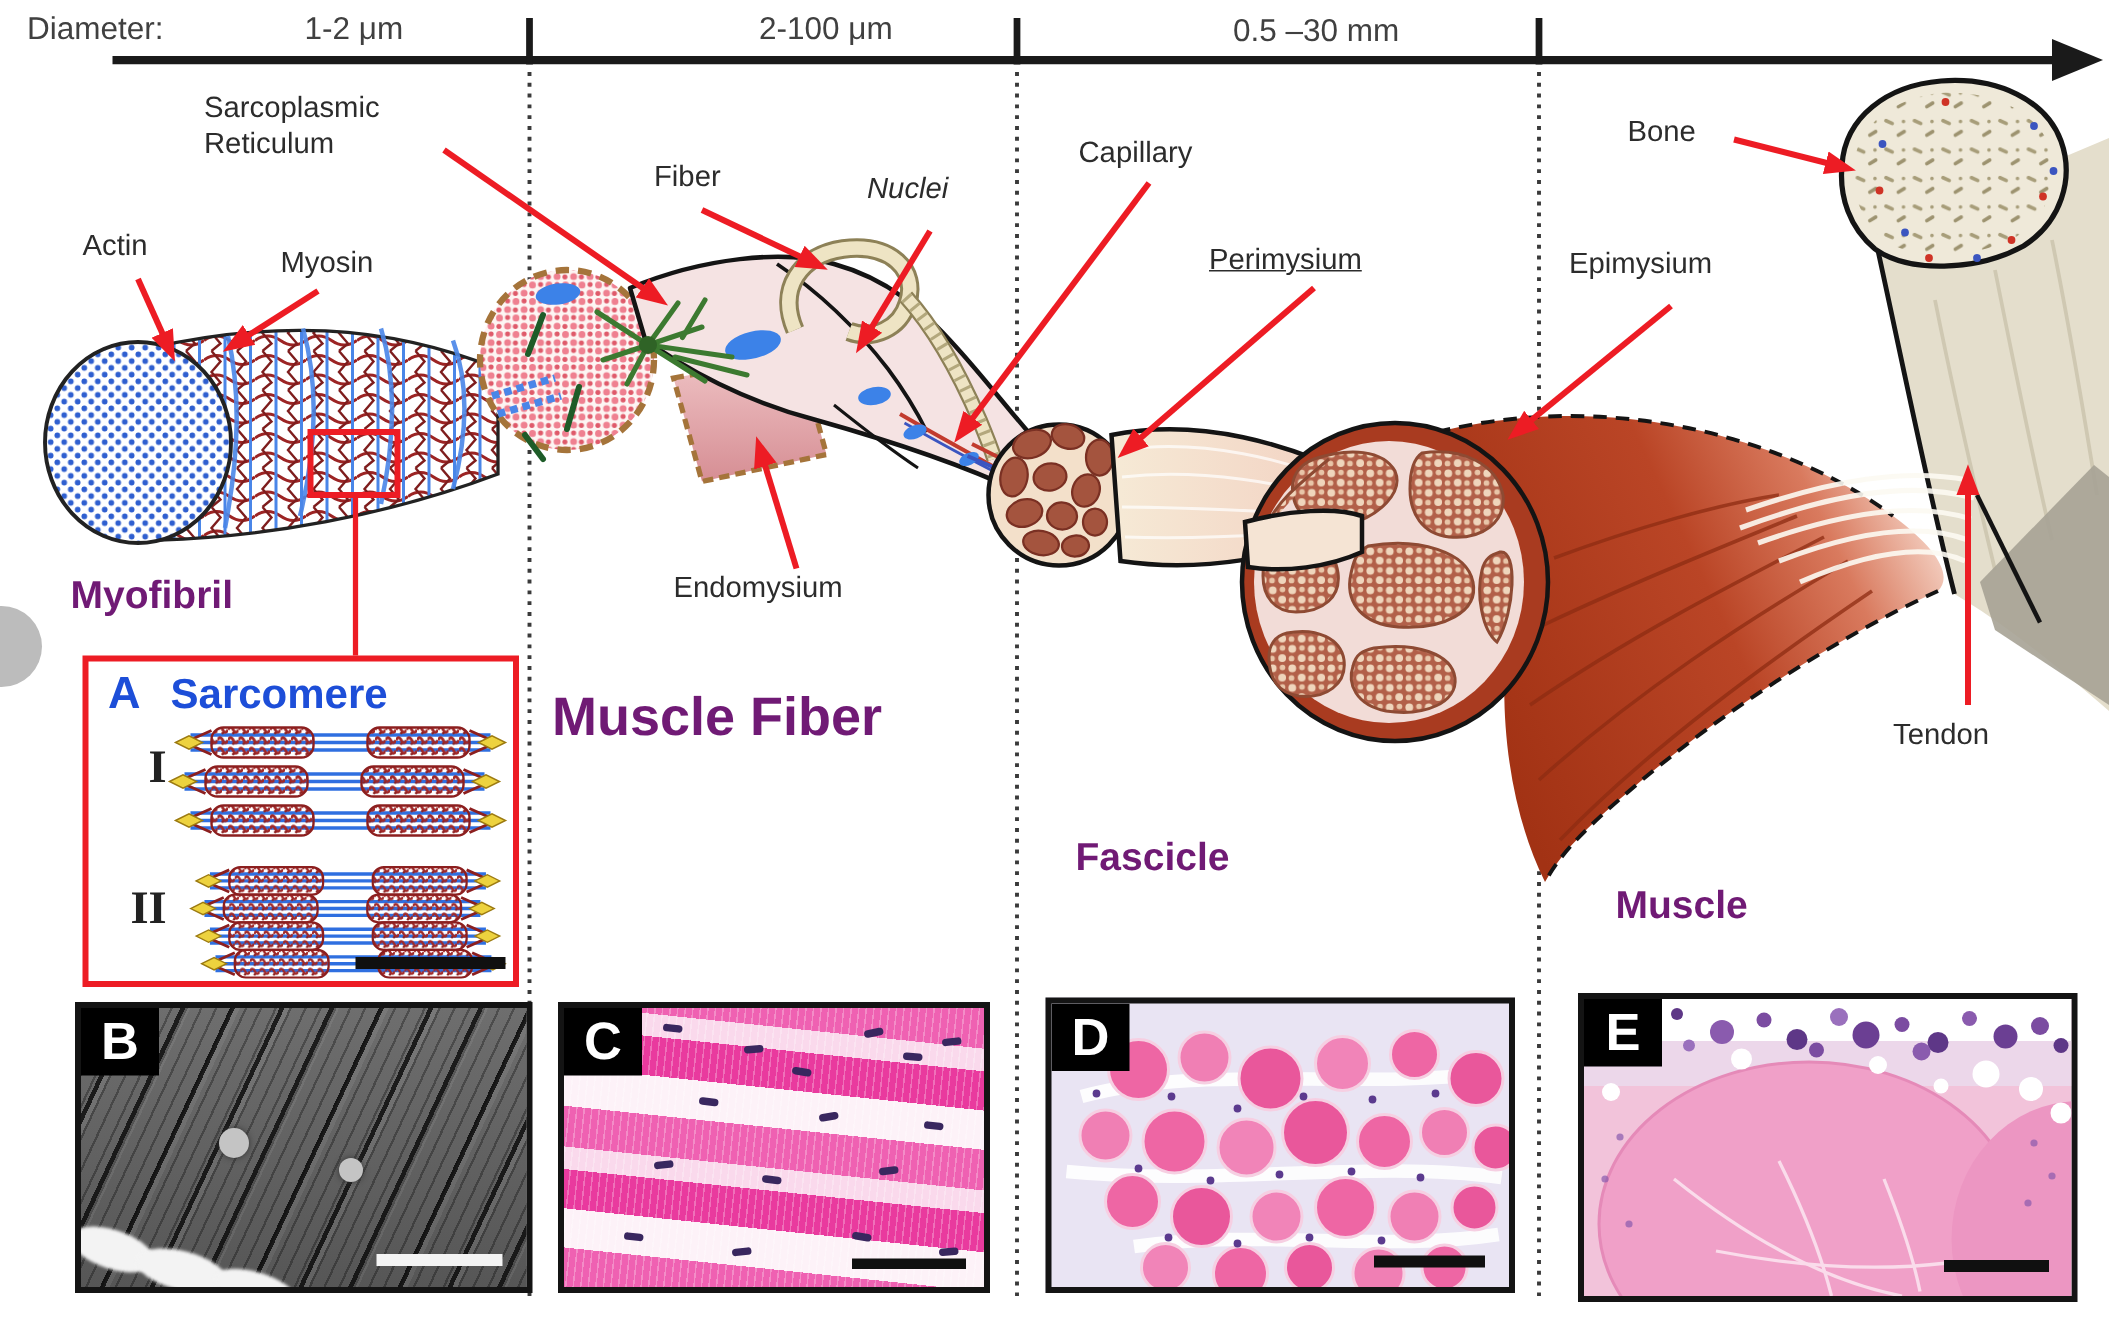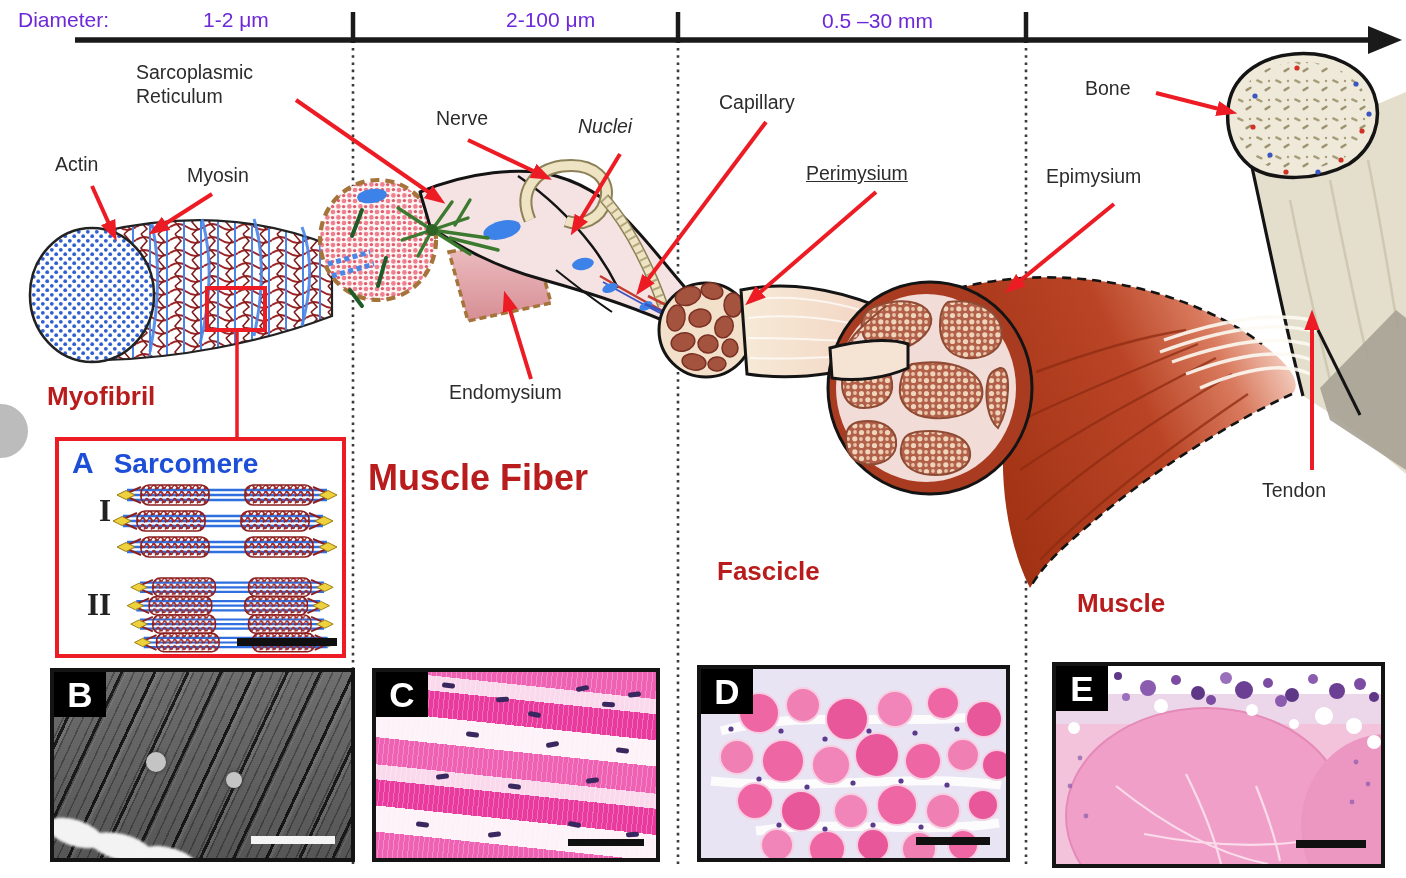--- a/index.html
+++ b/index.html
@@ -1,23 +1,23 @@
 <!DOCTYPE html>
 <html><head>
 <meta charset="utf-8">
 <style>
   html,body{margin:0;padding:0;background:#ffffff;}
   #canvas{position:relative;width:1406px;height:878px;background:#fff;overflow:hidden;
           font-family:"Liberation Sans", sans-serif;}
   svg{display:block;}
   .artlayer{position:absolute;left:0;top:0;z-index:1;}
-  .axlbl{position:absolute;z-index:3;font-size:21px;color:#6d28d9;white-space:nowrap;}
+  .axlbl{position:absolute;z-index:3;font-size:21px;color:#404040;white-space:nowrap;}
   .lbl{position:absolute;z-index:3;font-size:19.5px;color:#2c2c2c;white-space:nowrap;}
   .lbl.center{white-space:normal;line-height:1.25;}
-  .title{position:absolute;z-index:3;font-weight:bold;font-size:26px;color:#b91c1c;white-space:nowrap;}
+  .title{position:absolute;z-index:3;font-weight:bold;font-size:26px;color:#701a75;white-space:nowrap;}
   .panel{position:absolute;z-index:4;box-sizing:border-box;background:#fff;overflow:hidden;}
   .panel svg{position:absolute;left:0;top:0;width:100%;height:100%;}
   .chip{position:absolute;left:0;top:0;z-index:6;background:#000;color:#fff;font-weight:bold;
         font-size:35px;width:52px;height:45px;display:flex;align-items:center;justify-content:center;}
   .sbar{position:absolute;z-index:6;height:8px;background:#101010;}
   .sbar.white{background:#f4f4f4;}
   
   #panelA{left:55px;top:437px;width:291px;height:221px;border:4px solid #ed1c24;}
   #panelA .hdr{position:absolute;left:13px;top:5px;z-index:5;font-weight:bold;color:#1d4ed8;}
   #panelA .hdr .L{font-size:30px;}
@@ -297,21 +297,21 @@
   </svg>
 
   <div class="axlbl" style="left:18px;top:8px;">Diameter:</div>
   <div class="axlbl" style="left:203px;top:8px;">1-2 μm</div>
   <div class="axlbl" style="left:506px;top:8px;">2-100 μm</div>
   <div class="axlbl" style="left:822px;top:9px;">0.5 –30 mm</div>
 
   <div class="lbl" style="left:55px;top:153px;">Actin</div>
   <div class="lbl" style="left:176px;top:164px;margin-left:11px;">Myosin</div>
   <div class="lbl center" style="left:136px;top:60px;width:180px;">Sarcoplasmic Reticulum</div>
-  <div class="lbl" style="left:436px;top:107px;">Nerve</div>
+  <div class="lbl" style="left:436px;top:107px;">Fiber</div>
   <div class="lbl" style="left:578px;top:115px;font-style:italic;">Nuclei</div>
   <div class="lbl" style="left:719px;top:91px;">Capillary</div>
   <div class="lbl" style="left:806px;top:162px;text-decoration:underline;">Perimysium</div>
   <div class="lbl" style="left:449px;top:381px;text-align:center;">Endomysium</div>
   <div class="lbl" style="left:1046px;top:165px;">Epimysium</div>
   <div class="lbl" style="left:1085px;top:77px;">Bone</div>
   <div class="lbl" style="left:1262px;top:479px;">Tendon</div>
 
   <div class="title" style="left:47px;top:381px;">Myofibril</div>
   <div class="title" style="left:368px;top:457px;font-size:36px;">Muscle Fiber</div>

